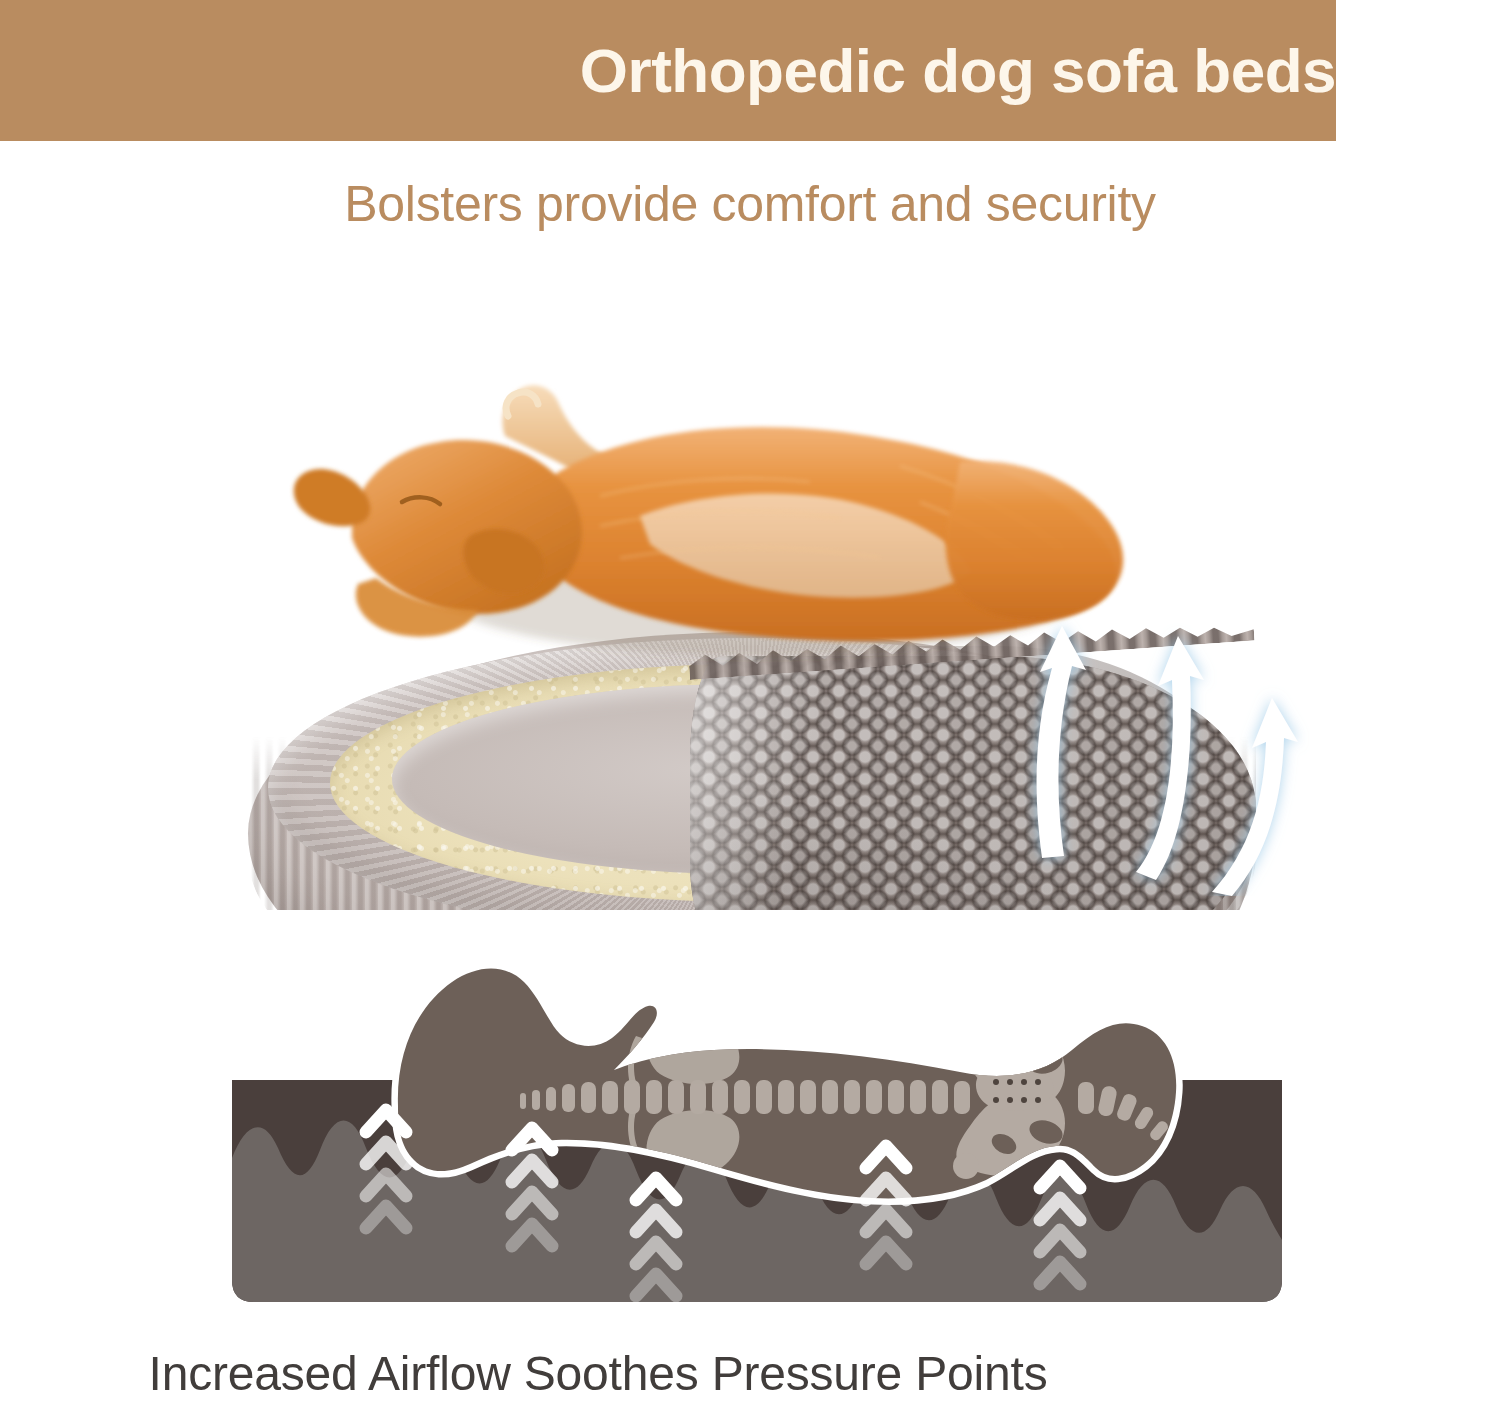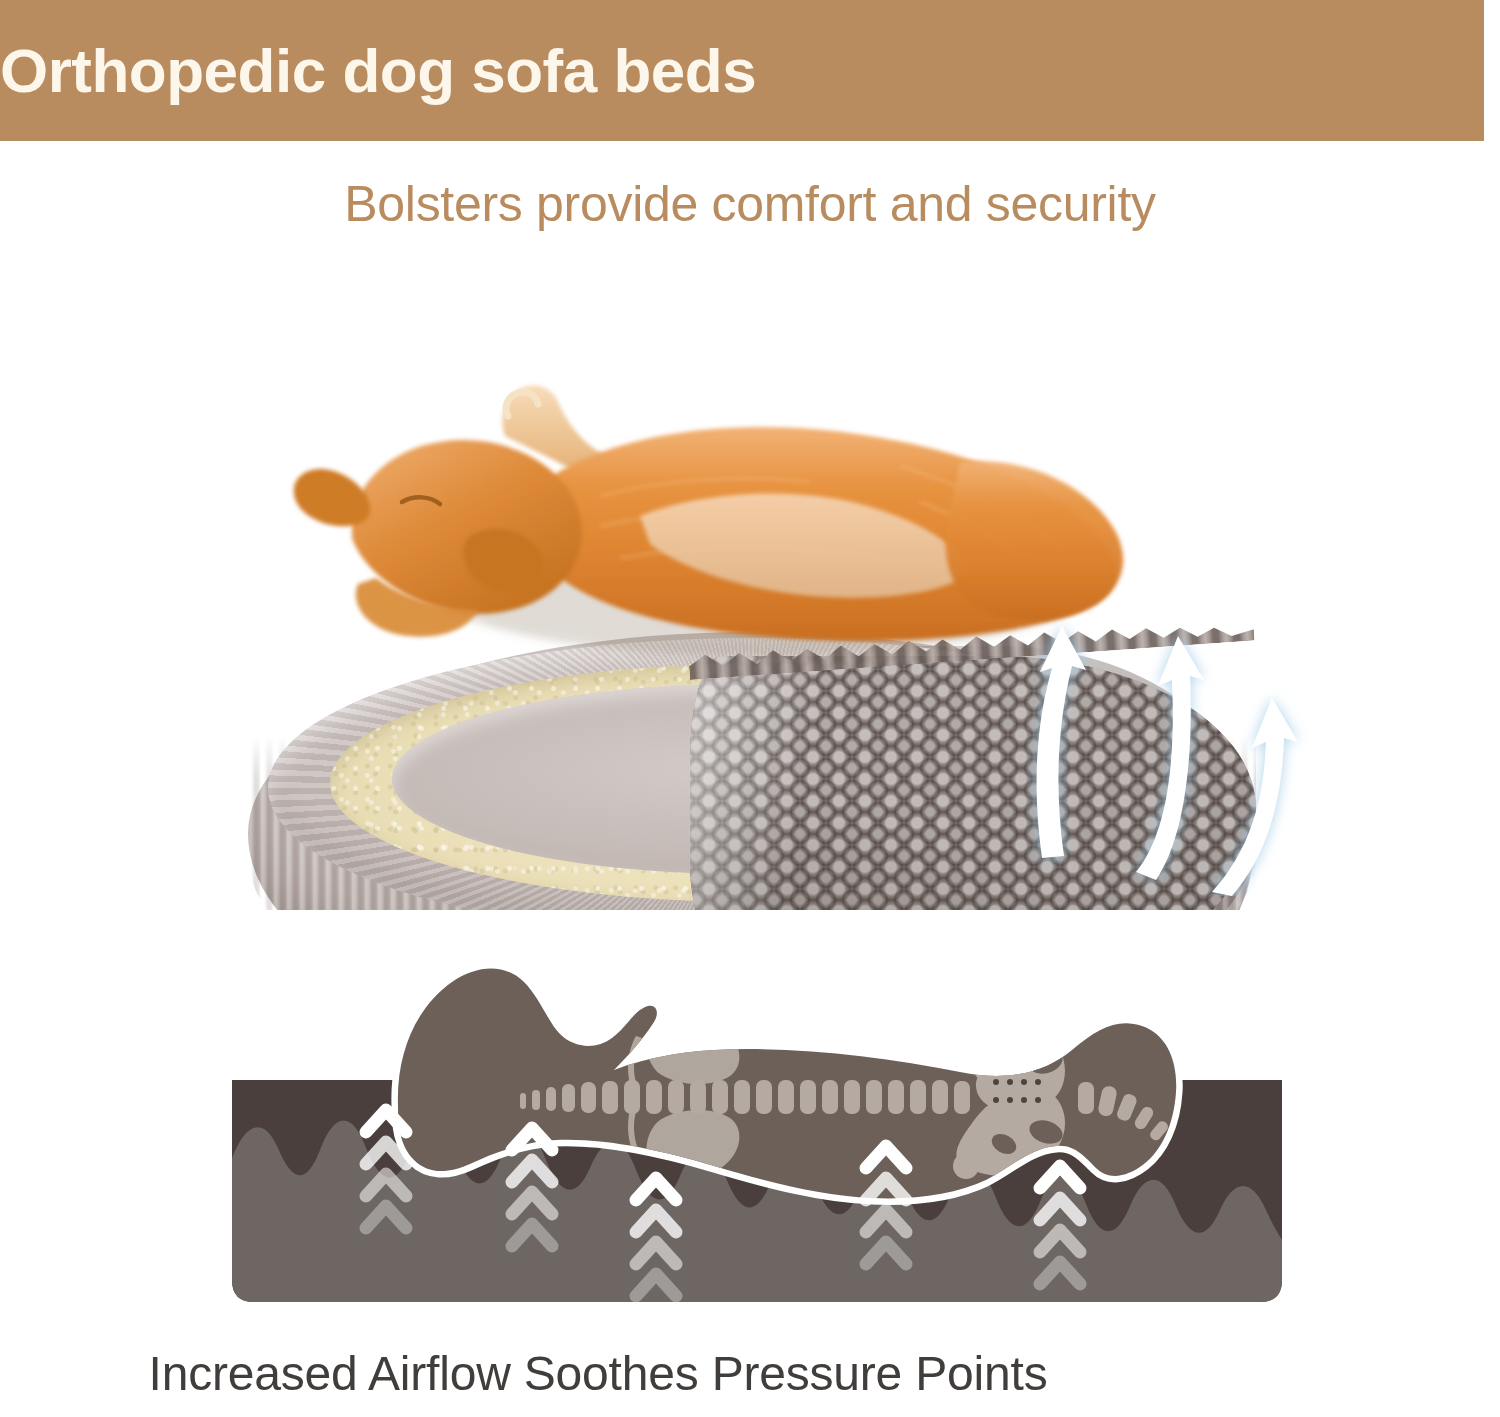--- a/index.html
+++ b/index.html
@@ -6,23 +6,23 @@
   html, body { width:1500px; height:1417px; }
   body {
     background:#ffffff;
     font-family:"Liberation Sans", sans-serif;
     overflow:hidden;
     position:relative;
   }
 
   
   .banner {
-    position:absolute; left:0; top:0; width:1484px; height:141px;
+    position:absolute; left:0; top:0; width:1336px; height:141px;
     background:#b98c60;
-    display:flex; align-items:center; justify-content:flex-start;
+    display:flex; align-items:center; justify-content:flex-end;
   }
   .banner-title {
     color:#fdf6ea;
     font-size:62px;
     font-weight:700;
     letter-spacing:-0.5px;
     line-height:1;
     white-space:nowrap;
   }
 

